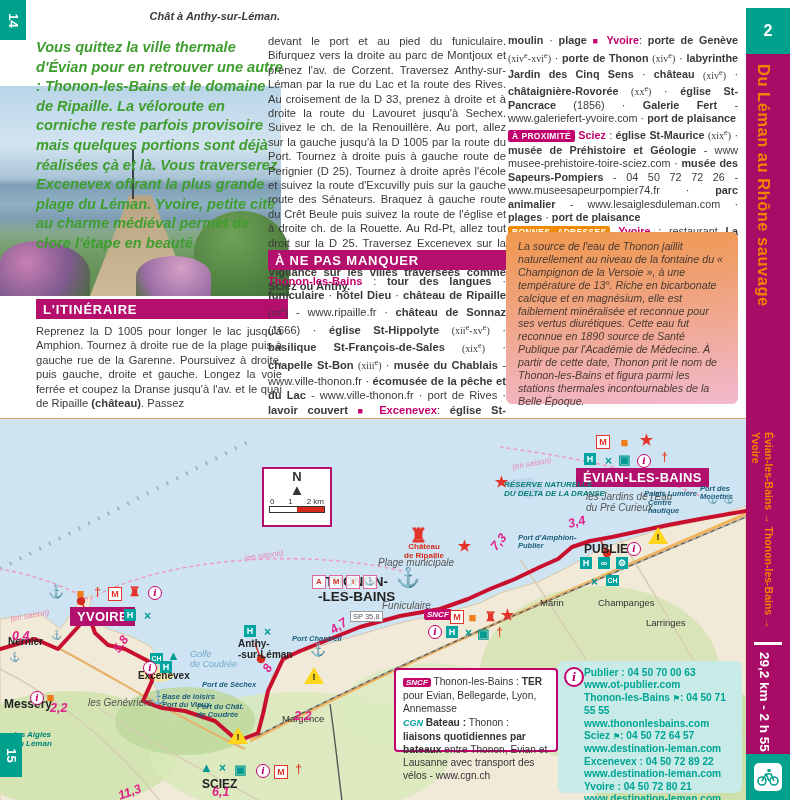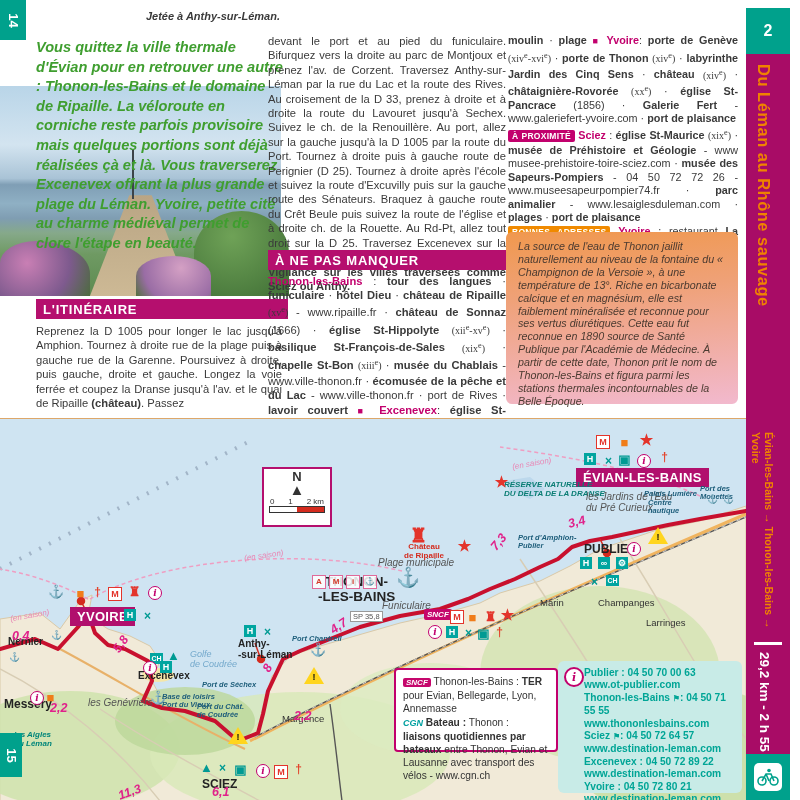--- a/index.html
+++ b/index.html
@@ -121,21 +121,21 @@
       display:flex;align-items:center;justify-content:center;}
   .mini{font-size:8px;}
 </style>
 </head>
 <body>
 
 <div class="abs tab" style="left:0;top:0;width:26px;height:40px;">
     <span>14</span>
   </div>
 
-<div class="abs caption-top">Jetée à Anthy-sur-Léman.</div>
+<div class="abs caption-top">Chât à Anthy-sur-Léman.</div>
 
 <div class="abs photo1">
   <div class="pier"></div>
   <div class="lamp"></div>
   <div class="bush-r"></div>
   <div class="flowers-l"></div>
   <div class="flowers-r"></div>
 </div>
 
 <div class="abs intro">Vous quittez la ville thermale d'Évian pour en retrouver une autre : Thonon-les-Bains et le domaine de Ripaille. La véloroute en corniche reste parfois provisoire mais quelques portions sont déjà réalisées çà et là. Vous traverserez Excenevex offrant la plus grande plage du Léman. Yvoire, petite cité au charme médiéval permet de clore l'étape en beauté.</div>

